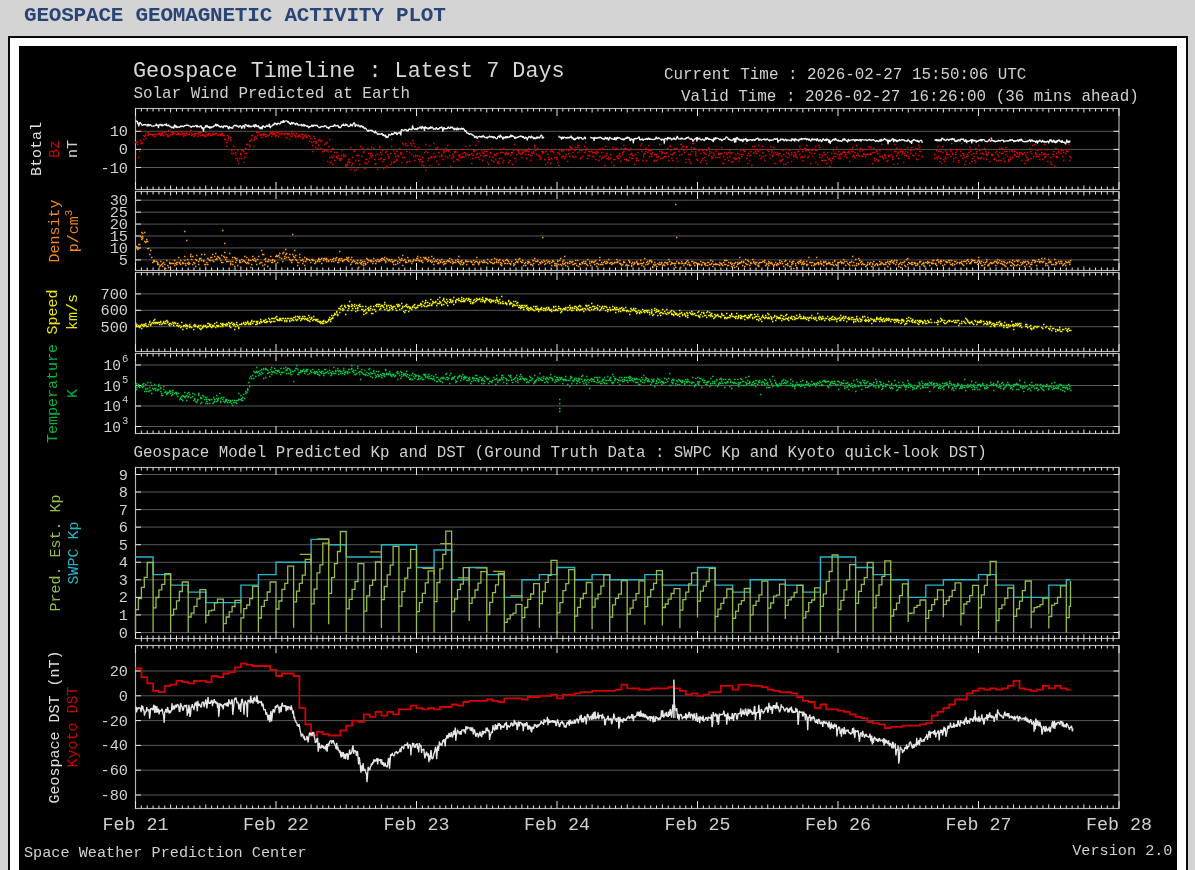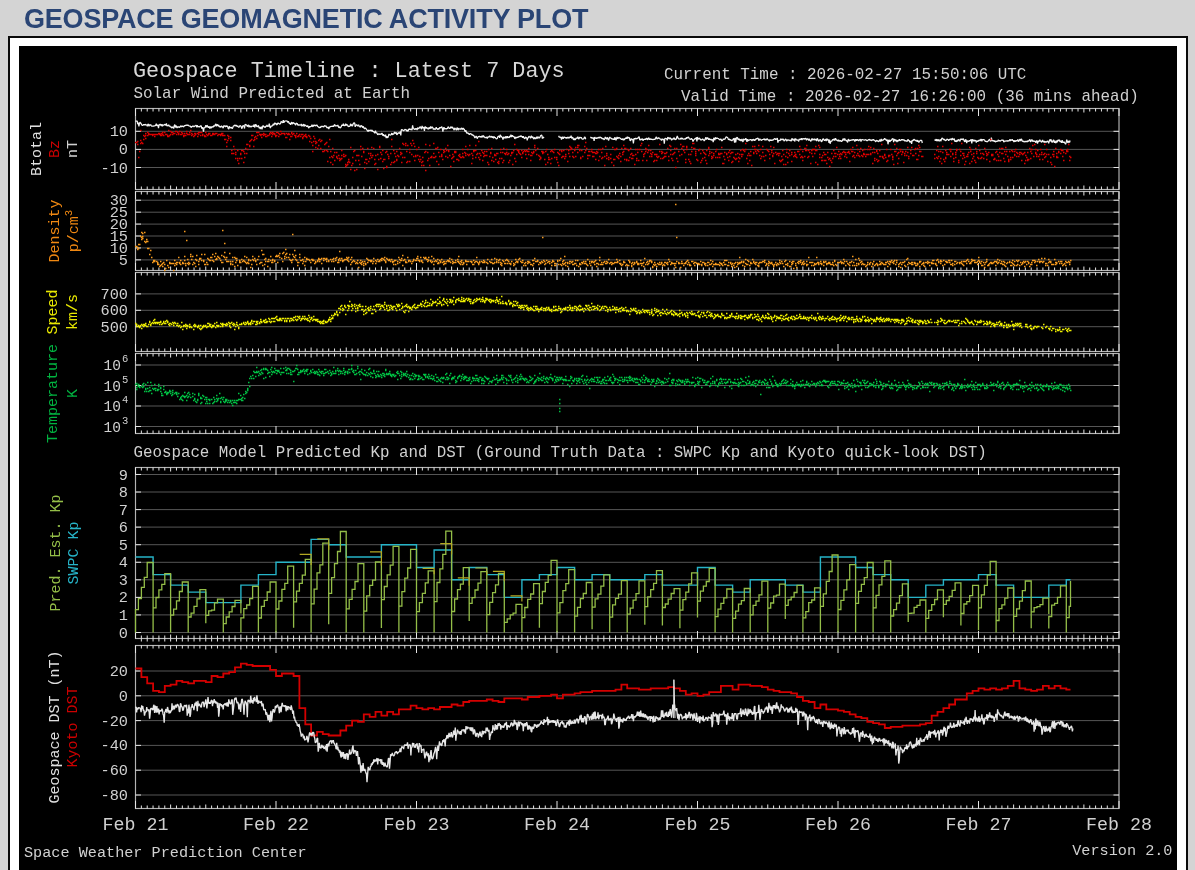--- a/index.html
+++ b/index.html
@@ -1,17 +1,17 @@
 <!DOCTYPE html>
 <html><head>
 <meta charset="utf-8">
 <style>
 html,body{margin:0;padding:0;background:#d4d4d4;width:1195px;height:870px;overflow:hidden}
-#hdr{position:absolute;left:24px;top:4px;font-family:Liberation Sans, sans-serif;
-     font-weight:bold;font-size:27px;color:#2a4575;letter-spacing:-0.2px}
+#hdr{position:absolute;left:24px;top:4px;font-family:Liberation Mono, monospace;
+     font-weight:bold;font-size:21px;color:#2a4575;letter-spacing:-0.2px}
 #box{position:absolute;left:8px;top:36px;width:1176px;height:840px;background:#ffffff;
      border:2px solid #0a0a0a;border-bottom:none}
 #plot{position:absolute;left:19px;top:46px;width:1158px;height:832px;background:#000}
 </style>
 </head>
 <body>
 <div id="hdr">GEOSPACE GEOMAGNETIC ACTIVITY PLOT</div>
 <div id="box"></div>
 <div id="plot">
 <svg width="1158" height="814" viewBox="0 0 1158 814">

